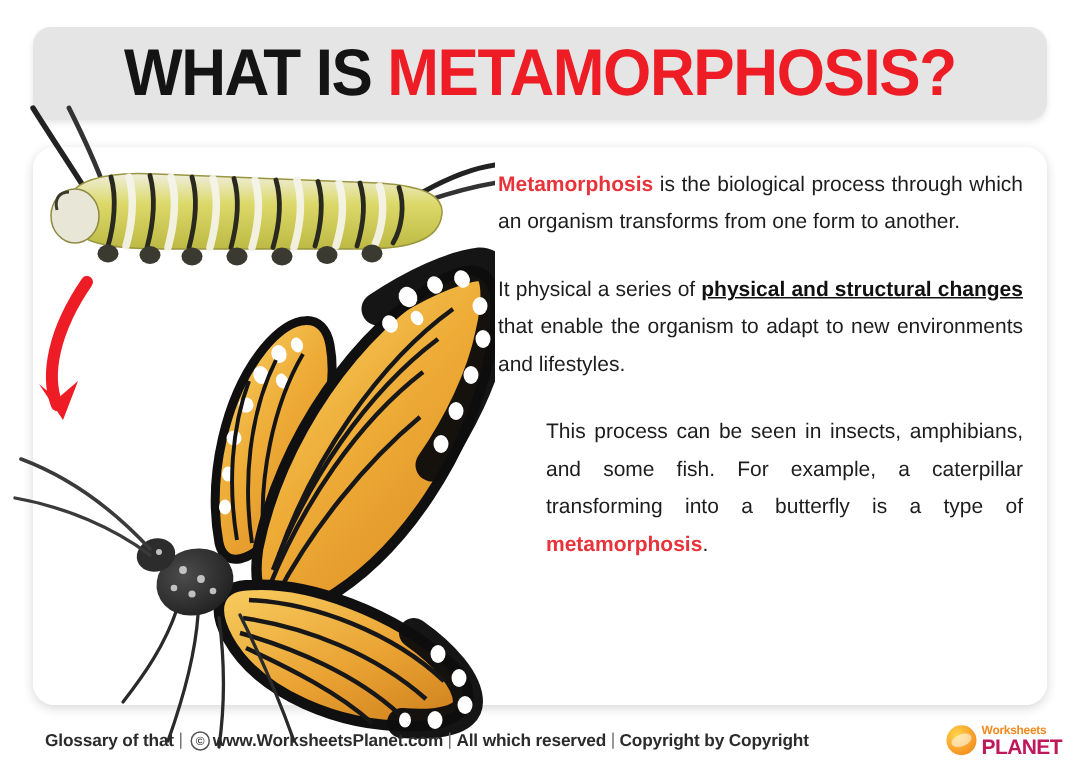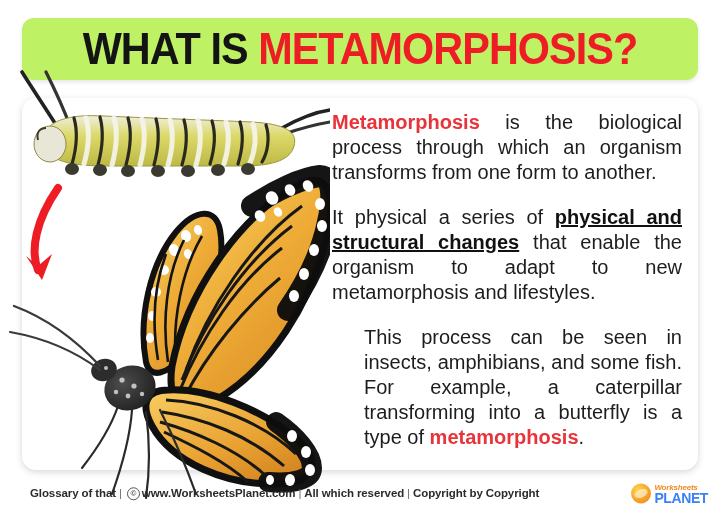--- a/index.html
+++ b/index.html
@@ -16,21 +16,21 @@
     -webkit-font-smoothing: antialiased;
   }
 
   
   .title-card {
     position: absolute;
     left: 22px;
     top: 18px;
     width: 676px;
     height: 62px;
-    background: #bef264;
+    background: #e5e5e5;
     border-radius: 12px;
     box-shadow: 0 2px 4px rgba(0,0,0,0.10);
     display: flex;
     align-items: center;
     justify-content: center;
     z-index: 5;
   }
   .title-text {
     font-family: "Liberation Sans", sans-serif;
     font-weight: 700;
@@ -72,21 +72,21 @@
   .text-column {
     position: absolute;
     left: 332px;
     top: 110px;
     width: 350px;
     z-index: 7;
   }
   .para {
     color: #1d1d1d;
     font-family: "Liberation Sans", sans-serif;
-    font-size: 20px;
+    font-size: 14px;
     line-height: 25px;
     text-align: justify;
     margin: 0 0 20px 0;
   }
   .para:last-child { margin-bottom: 0; margin-left: 32px; }
   .hl-red { color: #e8333a; font-weight: 600; }
   .hl-underline { text-decoration: underline; font-weight: 600; color: #111111; }
 
   
   .footer {
@@ -151,26 +151,25 @@
     opacity: 0.55;
     transform: rotate(-22deg);
   }
   .logo-words { line-height: 1; }
   .logo-top {
     font-size: 8px;
     font-weight: 700;
     color: #f08a1f;
     letter-spacing: -0.2px;
     display: block;
-    font-style: italic;
   }
   .logo-bottom {
     font-size: 14px;
     font-weight: 700;
-    color: #3b82f6;
+    color: #be185d;
     letter-spacing: -0.4px;
     display: block;
     margin-top: -1px;
   }
 </style>
 </head>
 <body>
 
 <div class="title-card">
   <div class="title-text">
@@ -342,21 +341,21 @@
         <path d="M160 340 C174 368 186 396 196 424"></path>
       </g>
     </g>
   </svg>
 </div>
 
 <div class="text-column">
 
   <p class="para"><span class="hl-red">Metamorphosis</span><span> is the biological process through which an organism transforms from one form to another.</span></p>
 
-  <p class="para"><span>It physical a series of </span><span class="hl-underline">physical and structural changes</span><span> that enable the organism to adapt to new metamorphosis and lifestyles.</span></p>
+  <p class="para"><span>It physical a series of </span><span class="hl-underline">physical and structural changes</span><span> that enable the organism to adapt to new environments and lifestyles.</span></p>
 
   <p class="para"><span>This process can be seen in insects, amphibians, and some fish. For example, a caterpillar transforming into a butterfly is a type of </span><span class="hl-red">metamorphosis</span><span>.</span></p>
 
 </div>
 
 <div class="footer">
   <div class="footer-text"><span>Glossary of that</span><span class="footer-sep">|</span><span class="copy-icon">©</span><span>www.WorksheetsPlanet.com</span><span class="footer-sep">|</span><span>All which reserved</span><span class="footer-sep">|</span><span>Copyright by Copyright</span></div>
 
   <div class="logo">
     <span class="logo-mark"></span>

